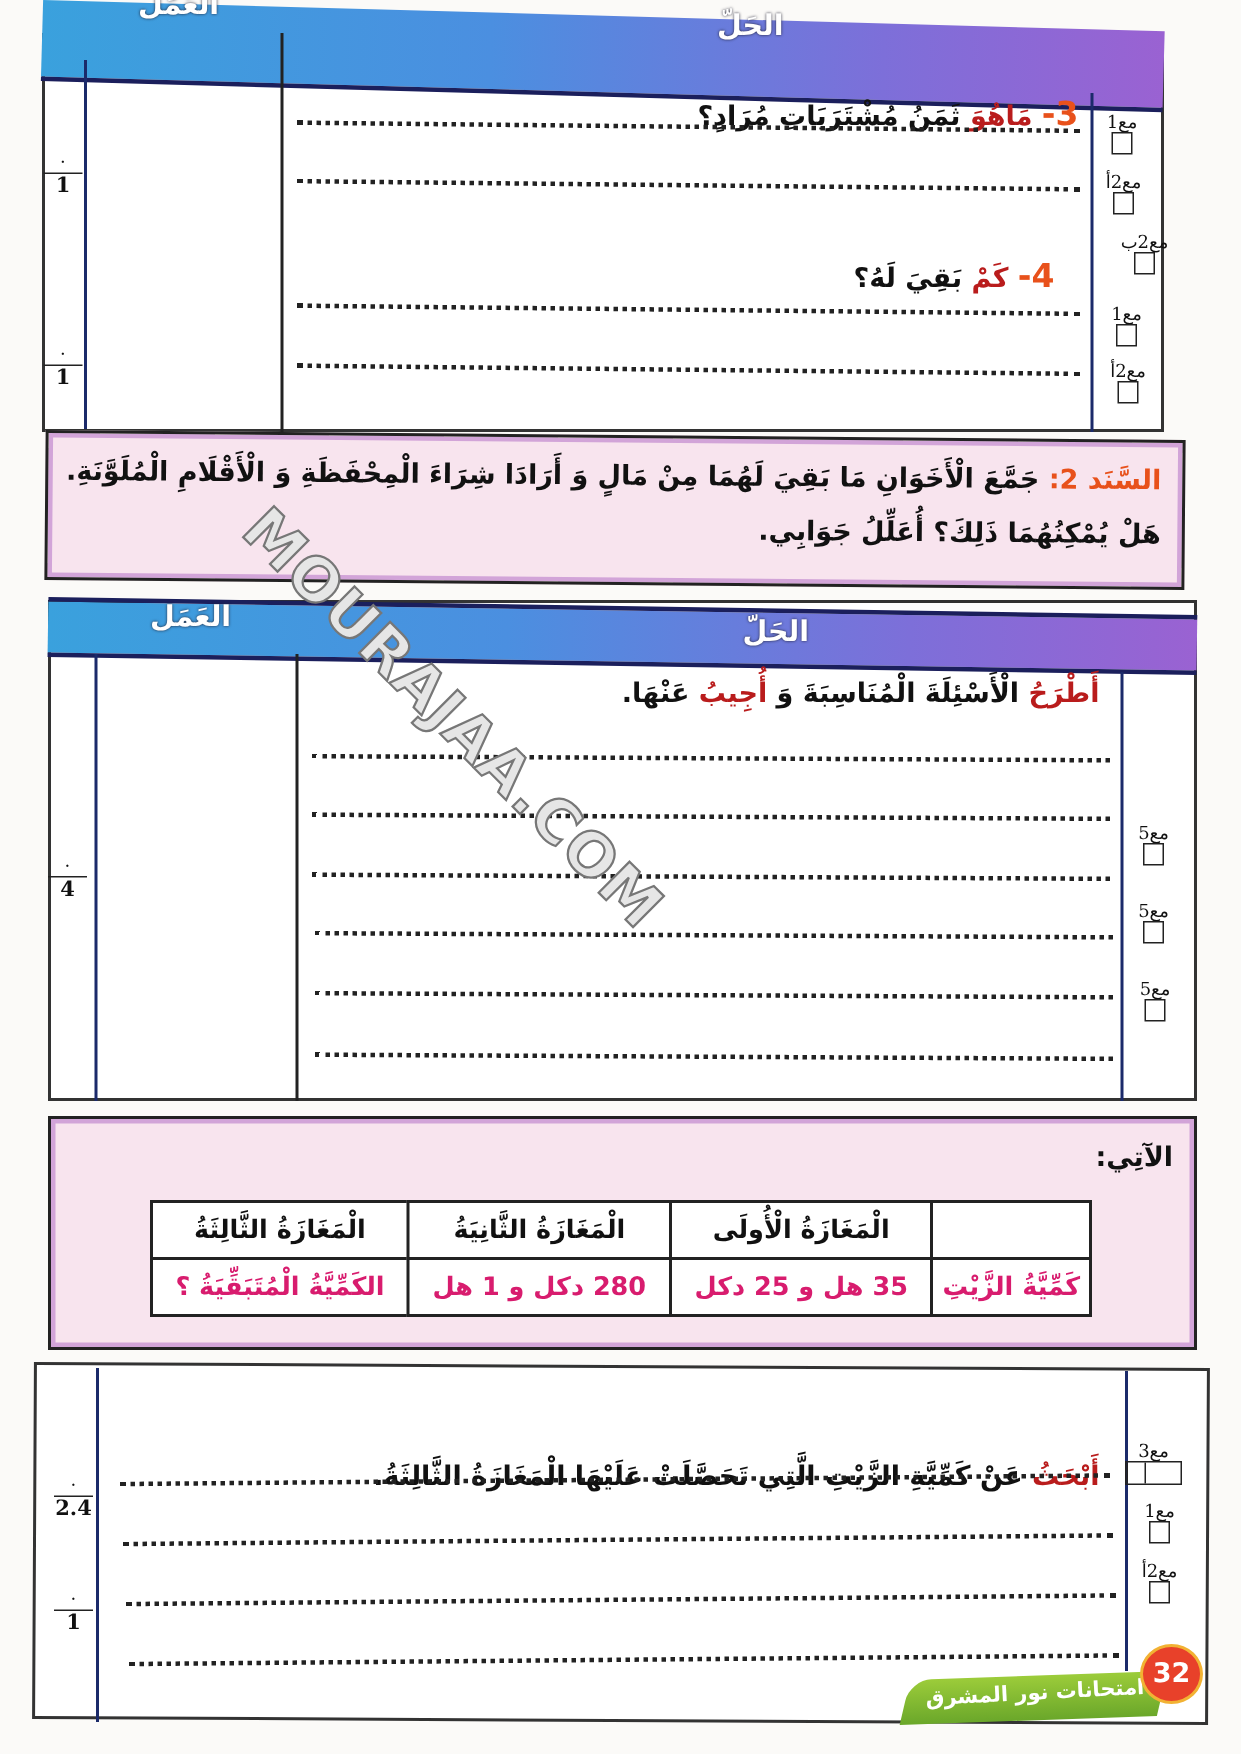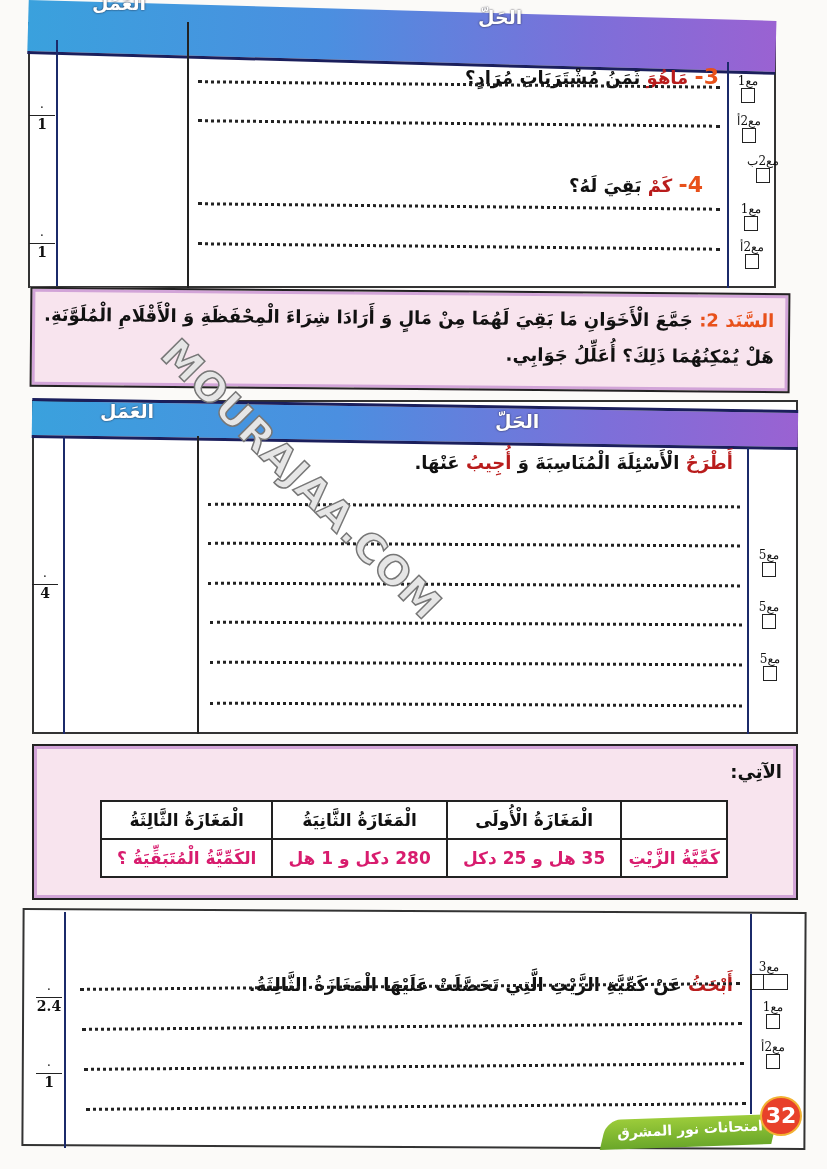--- a/index.html
+++ b/index.html
@@ -63,21 +63,21 @@
 
   .footer-band {
     position: absolute; left: 604px; top: 1117px; width: 170px; height: 30px;
     background: linear-gradient(180deg, #9ccc3a, #6aa72a);
     border-radius: 14px 0 0 0; transform: skewX(-15deg) rotate(-2deg);
   }
   .footer-text { position: absolute; left: 615px; top: 1121px; width: 150px; text-align: center; color: #fff; font-weight: bold; font-size: 14px; transform: rotate(-3deg); }
   .page-num {
     position: absolute; left: 760px; top: 1096px; width: 42px; height: 40px;
     background: #e8412a; border-radius: 50%; border: 2px solid #f2b233;
-    color: #fff; font-weight: bold; font-size: 22px; text-align: center; line-height: 36px; direction: ltr;
+    color: #fff; font-weight: bold; font-size: 18px; text-align: center; line-height: 36px; direction: ltr;
   }
 </style>
 </head>
 <body>
 
 <div class="box" style="left:28px; top:22px; width:748px; height:266px; border-color:#333;"></div>
 <div class="hdr" style="left:28px; top:0px; width:748px; height:54px; transform: rotate(1.6deg); border-top:none;"></div>
 <span class="hdr-label" style="left:92px; top:-8px;">العَمَل</span>
 <span class="hdr-label" style="left:478px; top:6px;">الحَلّ</span>
 

